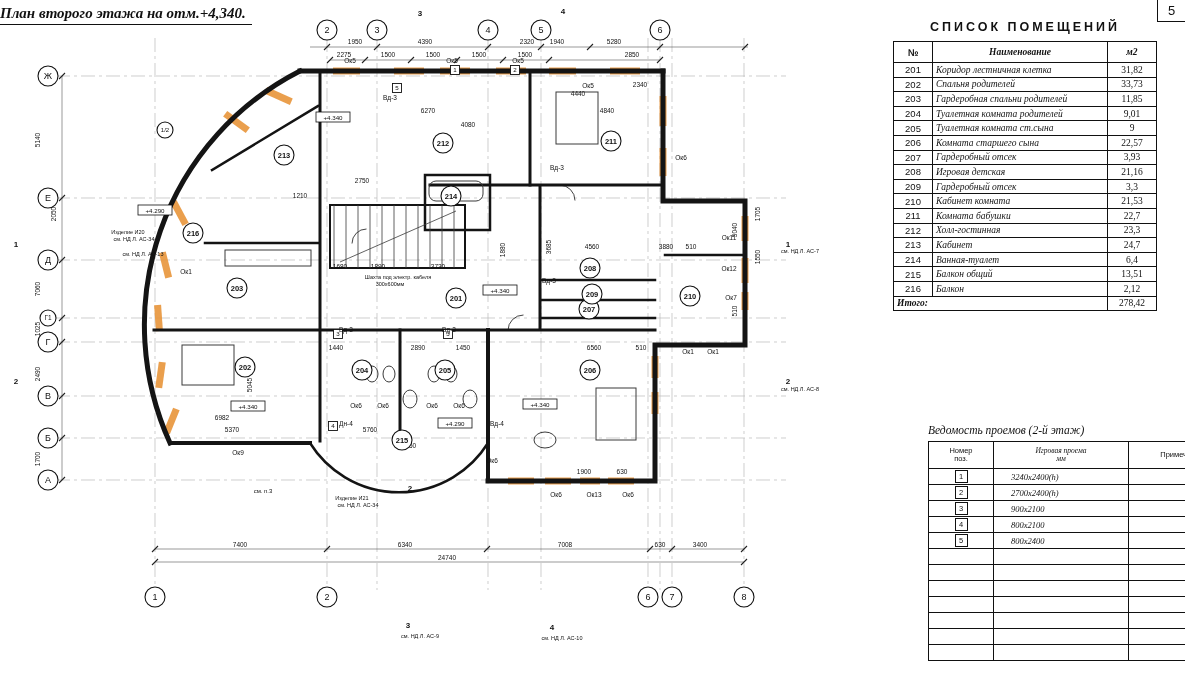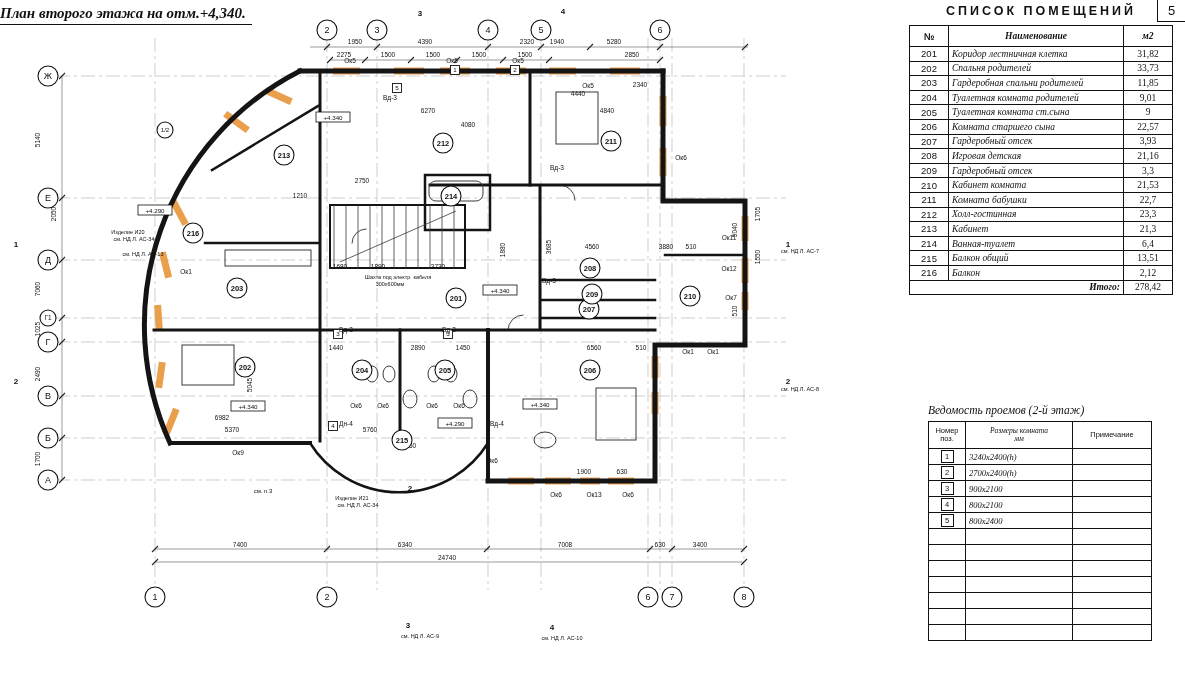--- a/index.html
+++ b/index.html
@@ -15,37 +15,37 @@
   .winmark{fill:#e8953a;opacity:0.9;}
   .furn{stroke:#3a3a3a;stroke-width:1;fill:none;}
   .stair{stroke:#3a3a3a;stroke-width:0.8;}
   .dim{stroke:#555;stroke-width:0.6;fill:none;}
   .tick{stroke:#222;stroke-width:1.1;}
   .bub{fill:#fff;stroke:#111;stroke-width:1.1;}
   .lvlbox{fill:#fff;stroke:#111;stroke-width:0.8;}
   .posbox{fill:#fff;stroke:#111;stroke-width:0.9;}
   text{fill:#111;}
   
-  .room-panel{position:absolute;left:893px;top:4px;width:264px;margin-left:16px;}
+  .room-panel{position:absolute;left:893px;top:20px;width:264px;}
   .rl-title{text-align:center;font-size:12.5px;letter-spacing:3px;margin-bottom:7px;font-weight:bold;font-family:"Liberation Sans",sans-serif;}
   .room-panel table{border-collapse:collapse;width:100%;table-layout:fixed;}
   .room-panel th,.room-panel td{border:1px solid #111;padding:0 3px;height:13.6px;font-size:9.5px;overflow:hidden;white-space:nowrap;}
   .room-panel th{height:20px;}
   .th-num{width:32px;font-size:11px;}
   .th-name{font:italic bold 12px "Liberation Serif",serif;}
   .th-area{width:42px;font:italic bold 11px "Liberation Serif",serif;}
   .c-num{text-align:center;}
   .c-name{font-style:italic;font-family:"Liberation Serif",serif;font-size:10px;}
   .c-area{text-align:center;font-family:"Liberation Serif",serif;font-size:10px;}
-  .c-total{text-align:right;font:italic bold 10.5px "Liberation Serif",serif;padding-right:6px;}
+  .c-total{text-align:left;font:italic bold 10.5px "Liberation Serif",serif;padding-right:6px;}
   
   .open-panel{position:absolute;left:928px;top:404px;width:208px;}
-  .op-title{font:italic 11.5px "Liberation Serif",serif;margin-bottom:5px;}
+  .op-title{font:italic 11.5px "Liberation Serif",serif;margin-bottom:5px;margin-top:20px;}
   .open-panel table{border-collapse:collapse;width:100%;table-layout:fixed;}
-  .open-panel th,.open-panel td{border:1px solid #111;font-size:8.5px;padding:0 3px;height:15px;overflow:hidden;}
+  .open-panel th,.open-panel td{border:1px solid #111;font-size:8.5px;padding:0 17px;height:15px;overflow:hidden;}
   .open-panel th{white-space:pre-line;font-weight:normal;font-size:7.5px;line-height:1.1;height:26px;}
   .o-num{width:30px;text-align:center;}
   .o-size{width:100px;font:italic 9px "Liberation Serif",serif;}
   .o-note{width:72px;}
   .pos-box{display:inline-block;border:1px solid #111;width:11px;height:11px;line-height:11px;text-align:center;font-size:7.5px;font-style:normal;}
 </style>
 </head>
 <body>
 
 <div class="sheet">
@@ -446,21 +446,21 @@
             <td class="c-area">22,7</td>
           </tr>
           <tr>
             <td class="c-num">212</td>
             <td class="c-name">Холл-гостинная</td>
             <td class="c-area">23,3</td>
           </tr>
           <tr>
             <td class="c-num">213</td>
             <td class="c-name">Кабинет</td>
-            <td class="c-area">21,3</td>
+            <td class="c-area">24,7</td>
           </tr>
           <tr>
             <td class="c-num">214</td>
             <td class="c-name">Ванная-туалет</td>
             <td class="c-area">6,4</td>
           </tr>
           <tr>
             <td class="c-num">215</td>
             <td class="c-name">Балкон общий</td>
             <td class="c-area">13,51</td>
@@ -478,21 +478,21 @@
     </table>
   </div>
 
   <div class="open-panel">
     <div class="op-title">Ведомость проемов (2-й этаж)</div>
     <table>
       <thead>
         <tr>
           <th class="o-num">Номер
 поз.</th>
-          <th class="o-size">Размеры комната
+          <th class="o-size">Игровая проема
 мм</th>
           <th class="o-note">Примечание</th>
         </tr>
       </thead>
       <tbody>
           <tr>
             <td class="o-num"><span class="pos-box">1</span></td>
             <td class="o-size">3240х2400(h)</td>
             <td class="o-note"></td>
           </tr>

